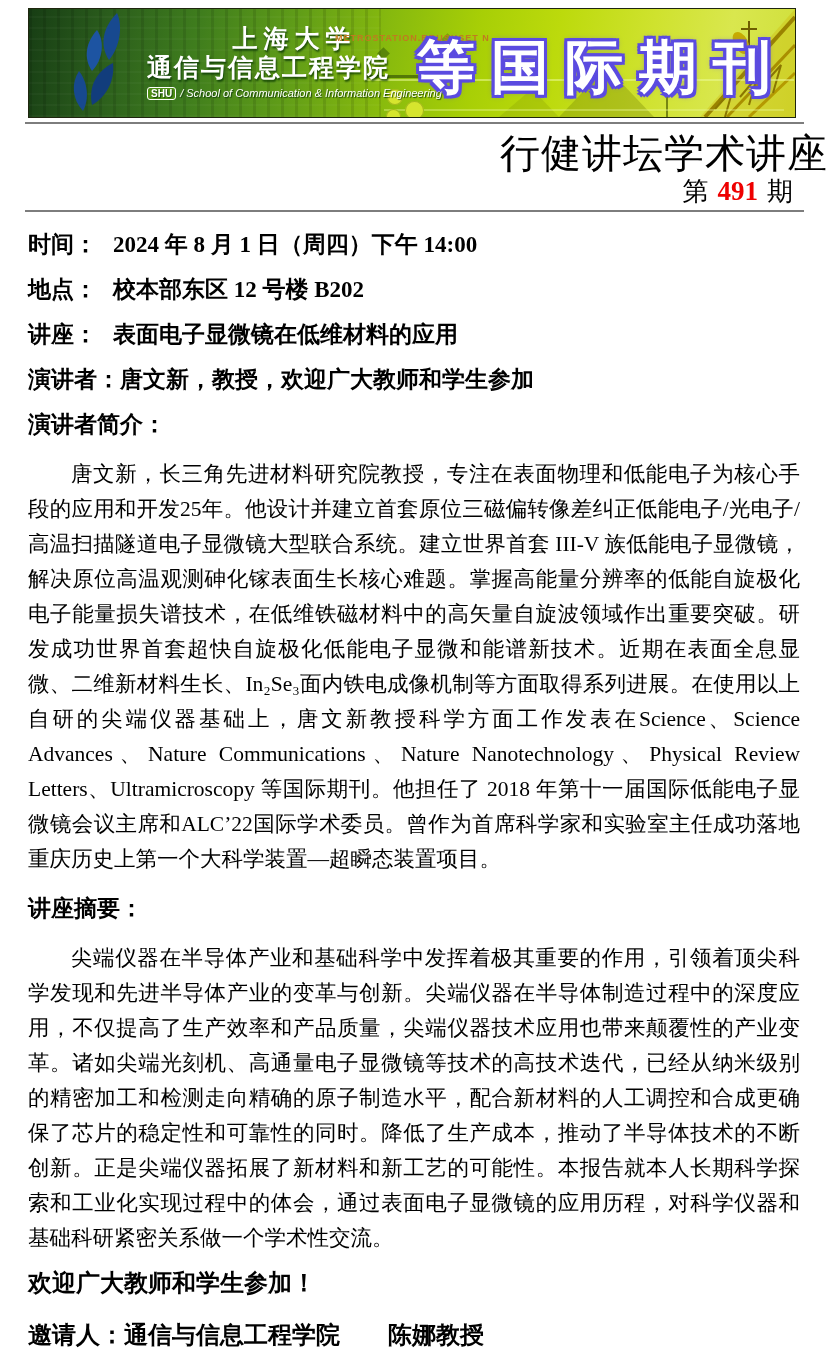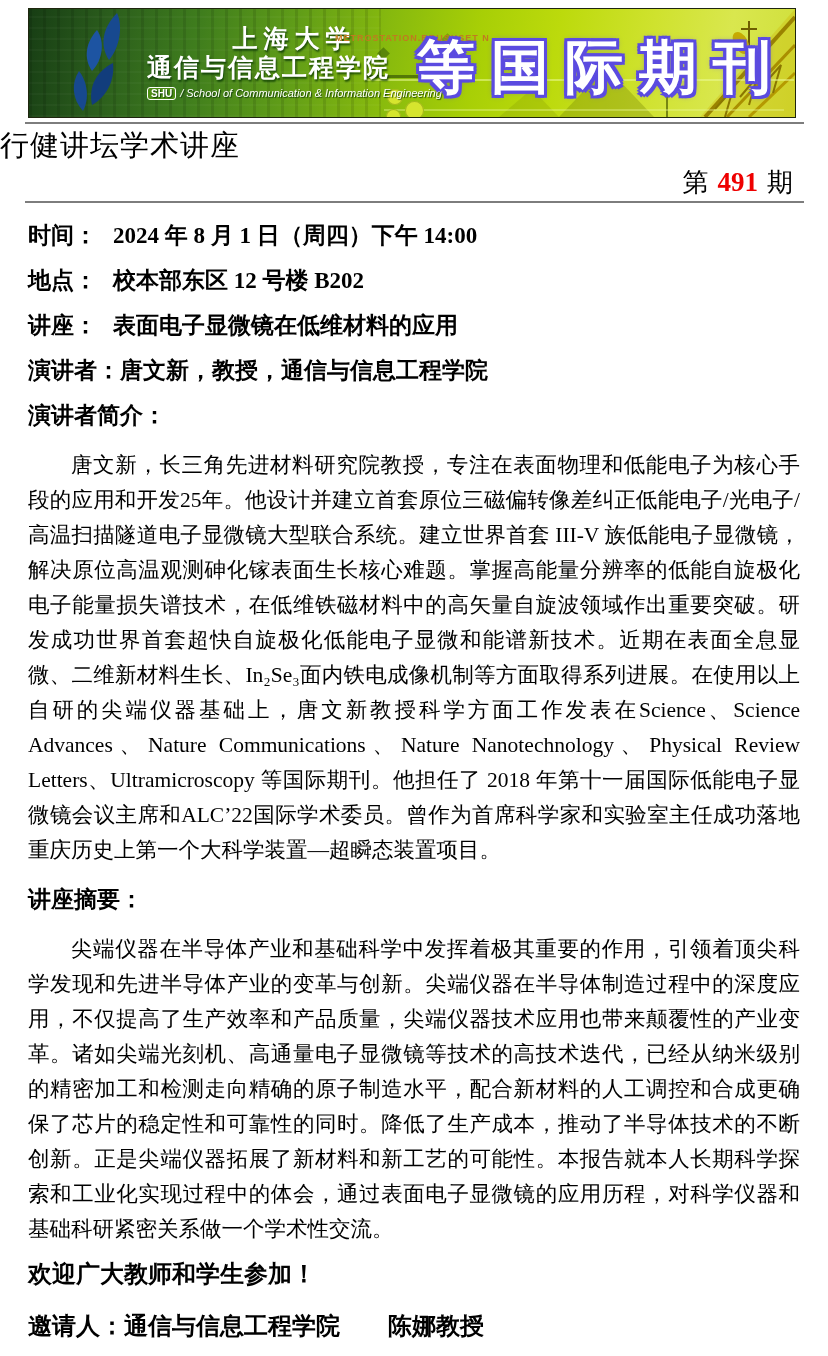--- a/index.html
+++ b/index.html
@@ -72,21 +72,21 @@
       3px 3px 0 #5b4be0, -3px -3px 0 #5b4be0, 3px -3px 0 #5b4be0, -3px 3px 0 #5b4be0,
       0 0 6px #5b4be0;
   }
 
   
   .rule { border:none; height:0; border-top:2px solid #7d7d7d; margin:0; width:779px; margin-left:25px; }
   .rule.r1 { margin-top:4px; }
   .rule.r2 { margin-top:2px; }
 
   
-  .doc-title { font-size:29px; line-height:42px; text-align:left; margin-top:0; letter-spacing:1px; }
+  .doc-title { font-size:40px; line-height:42px; text-align:right; margin-top:9px; letter-spacing:1px; }
   .issue-line { font-size:26px; line-height:32px; text-align:right; padding-right:35px; }
   .issue-num { color:#ee0000; font-weight:bold; font-size:27px; margin:0 9px; }
 
   
   .content { padding:0 28px; }
   .meta-block { margin-top:10px; }
   .meta-line { font-weight:bold; font-size:23px; line-height:45px; white-space:nowrap; }
   .meta-label.gap { margin-right:16px; }
   .para { font-size:21.5px; line-height:35px; text-align:justify; text-indent:43px; margin:10px 0 0 0; }
   .section-heading { font-weight:bold; font-size:23px; line-height:44px; margin-top:10px; }
@@ -160,21 +160,21 @@
     <div class="meta-line">
       <span class="meta-label gap">时间：</span><span>2024 年 8 月 1 日（周四）下午 14:00</span>
     </div>
     <div class="meta-line">
       <span class="meta-label gap">地点：</span><span>校本部东区 12 号楼 B202</span>
     </div>
     <div class="meta-line">
       <span class="meta-label gap">讲座：</span><span>表面电子显微镜在低维材料的应用</span>
     </div>
     <div class="meta-line">
-      <span class="meta-label">演讲者：</span><span>唐文新，教授，通信与信息工程学院</span>
+      <span class="meta-label">演讲者：</span><span>唐文新，教授，欢迎广大教师和学生参加</span>
     </div>
     <div class="meta-line">演讲者简介：</div>
   </div>
 
   <p class="para">唐文新，长三角先进材料研究院教授，专注在表面物理和低能电子为核心手段的应用和开发25年。他设计并建立首套原位三磁偏转像差纠正低能电子/光电子/高温扫描隧道电子显微镜大型联合系统。建立世界首套 III-V 族低能电子显微镜，解决原位高温观测砷化镓表面生长核心难题。掌握高能量分辨率的低能自旋极化电子能量损失谱技术，在低维铁磁材料中的高矢量自旋波领域作出重要突破。研发成功世界首套超快自旋极化低能电子显微和能谱新技术。近期在表面全息显微、二维新材料生长、In₂Se₃面内铁电成像机制等方面取得系列进展。在使用以上自研的尖端仪器基础上，唐文新教授科学方面工作发表在Science、Science Advances、Nature Communications、Nature Nanotechnology、Physical Review Letters、Ultramicroscopy 等国际期刊。他担任了 2018 年第十一届国际低能电子显微镜会议主席和ALC’22国际学术委员。曾作为首席科学家和实验室主任成功落地重庆历史上第一个大科学装置—超瞬态装置项目。</p>
 
   <div class="section-heading">讲座摘要：</div>
 
   <p class="para">尖端仪器在半导体产业和基础科学中发挥着极其重要的作用，引领着顶尖科学发现和先进半导体产业的变革与创新。尖端仪器在半导体制造过程中的深度应用，不仅提高了生产效率和产品质量，尖端仪器技术应用也带来颠覆性的产业变革。诸如尖端光刻机、高通量电子显微镜等技术的高技术迭代，已经从纳米级别的精密加工和检测走向精确的原子制造水平，配合新材料的人工调控和合成更确保了芯片的稳定性和可靠性的同时。降低了生产成本，推动了半导体技术的不断创新。正是尖端仪器拓展了新材料和新工艺的可能性。本报告就本人长期科学探索和工业化实现过程中的体会，通过表面电子显微镜的应用历程，对科学仪器和基础科研紧密关系做一个学术性交流。</p>
 

